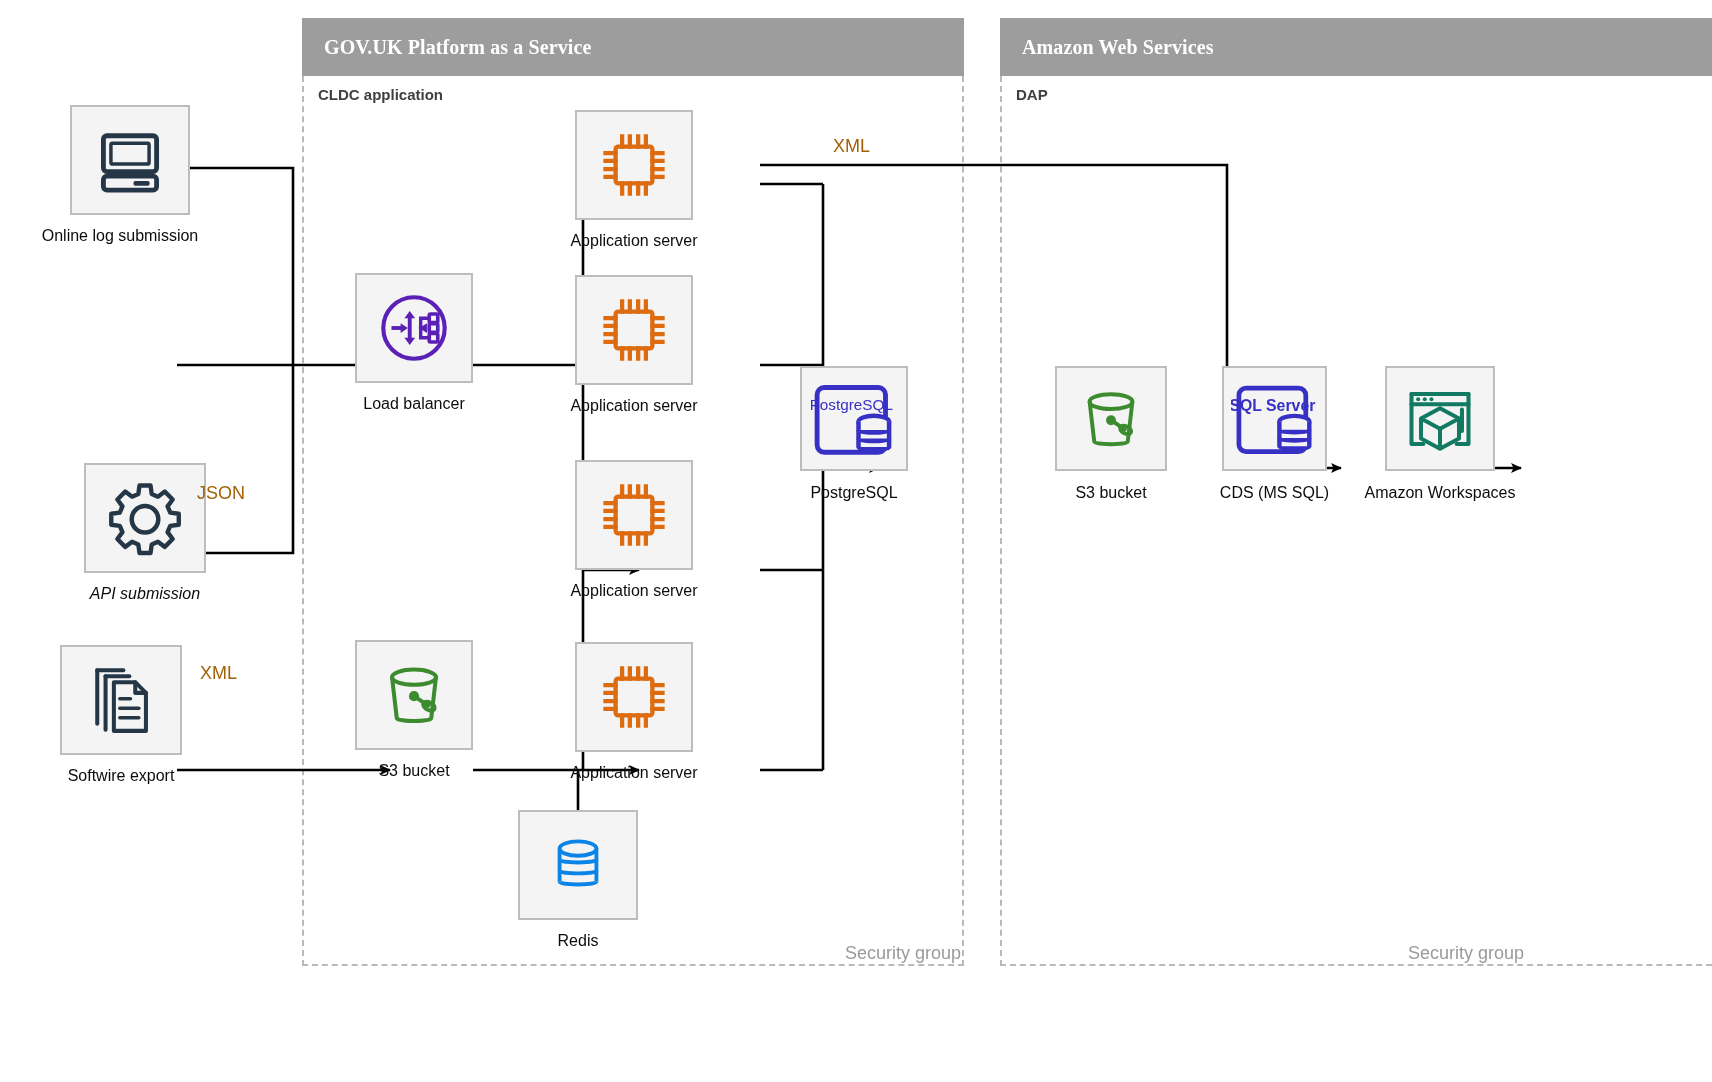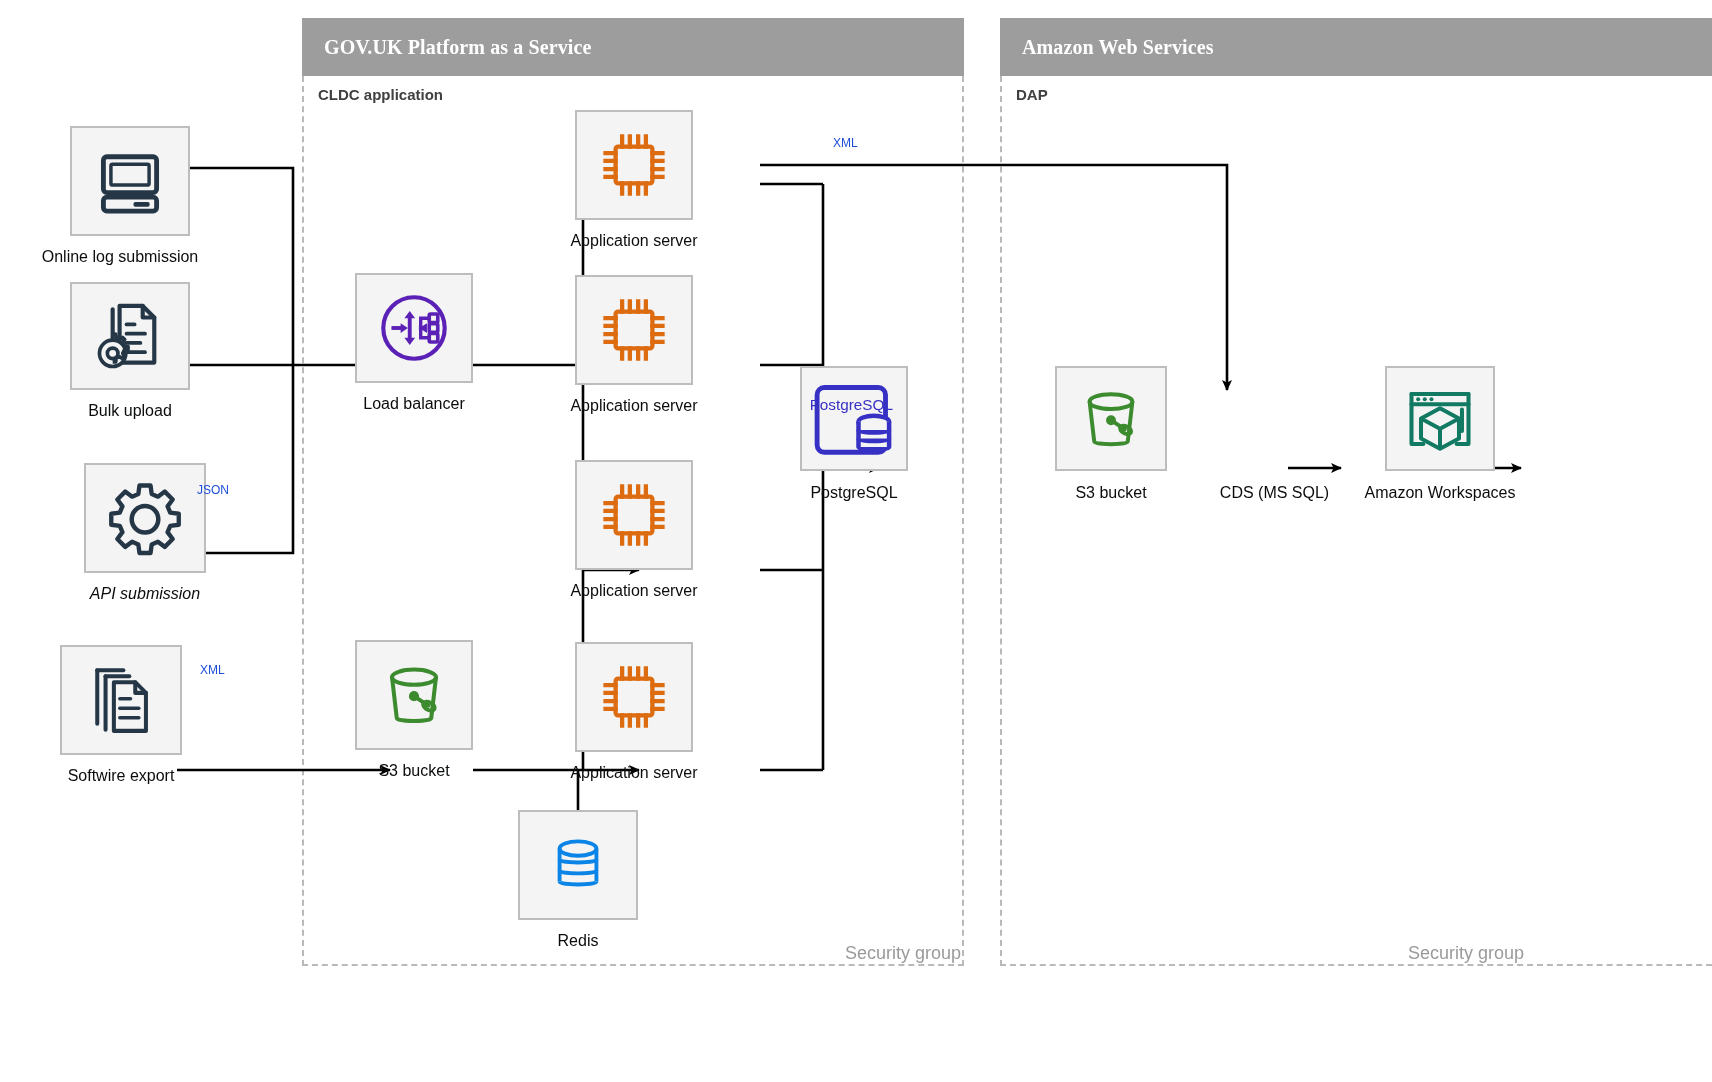--- a/index.html
+++ b/index.html
@@ -12,21 +12,21 @@
   .zone-body{position:absolute;border:2px dashed #b9b9b9;border-top:none;box-sizing:border-box;}
   .zone-sub{position:absolute;font-size:15px;font-weight:bold;color:#404040;}
   .sec-group{position:absolute;font-size:18px;color:#9a9a9a;}
 
   .node{position:absolute;}
   .node .box{position:absolute;left:0;top:0;background:#f4f4f4;border:2px solid #bdbdbd;box-sizing:border-box;
              display:flex;align-items:center;justify-content:center;}
   .node .caption{position:absolute;left:50%;transform:translateX(-50%);white-space:nowrap;
                  font-size:16px;color:#0b0c0c;text-align:center;}
 
-  .lbl{position:absolute;font-size:12px;color:#1d4ed8;white-space:nowrap;}
+  .lbl{position:absolute;font-size:18px;color:#a16207;white-space:nowrap;}
 
   svg.wires{position:absolute;left:0;top:0;width:1712px;height:1082px;pointer-events:none;}
 </style>
 </head>
 <body>
 
 <div id="stage">
 
   <div class="zone-header" style="left:302px;top:18px;width:662px;height:58px;">
     <span>GOV.UK Platform as a Service</span>
@@ -74,56 +74,34 @@
       <path d="M823,184 L823,770"></path>
       <path d="M823,468 L879,468" marker-end="url(#ah)"></path>
 
       <path d="M760,165 L1227,165 L1227,390" marker-end="url(#ah)"></path>
 
       <path d="M1288,468 L1341,468" marker-end="url(#ah)"></path>
       <path d="M1468,468 L1521,468" marker-end="url(#ah)"></path>
     </g>
   </svg>
 
-  <div class="node" style="left:70px;top:126px;width:100px;height:170px;">
+  <div class="node" style="left:70px;top:105px;width:100px;height:170px;">
     <div class="box" style="width:120px;height:110px;">
       <svg width="74" height="74" viewBox="0 0 64 64">
         <g fill="none" stroke="#253746" stroke-width="4.2" stroke-linejoin="round">
           <rect x="9" y="11" width="46" height="31" rx="3"></rect>
           <rect x="15.5" y="17.5" width="33" height="18" rx="1.4" stroke-width="3"></rect>
           <rect x="9" y="46" width="46" height="12" rx="3"></rect>
           <rect x="35" y="50.2" width="14" height="4" rx="1.6" fill="#253746" stroke="none"></rect>
         </g>
       </svg>
     </div>
     <div class="caption" style="top:122px;">Online log submission</div>
   </div>
 
-  <div class="node" style="left:70px;top:282px;width:120px;height:170px;">
-    <div class="box" style="width:120px;height:108px;">
-      <svg width="74" height="74" viewBox="0 0 64 64">
-        <g fill="none" stroke="#253746" stroke-width="3.6" stroke-linejoin="round" stroke-linecap="round">
-          <path d="M17 9 L17 52"></path>
-          <path d="M23 6 L43 6 L53 16 L53 55 L23 55 Z"></path>
-          <path d="M43 6 L43 16 L53 16"></path>
-          <path d="M29 22 L36 22" stroke-width="3.2"></path>
-          <path d="M29 30 L45 30" stroke-width="3.2"></path>
-          <path d="M29 38 L41 38" stroke-width="3.2"></path>
-          <path d="M29 46 L45 46" stroke-width="3.2"></path>
-        </g>
-        <g fill="none" stroke="#253746" stroke-width="3.2" stroke-linejoin="round">
-          <circle cx="17" cy="47" r="11.4" fill="#f4f4f4"></circle>
-          <path d="M17 36.4 L19.6 36.4 L20.1 39.6 L22.8 41 L25.6 39.3 L27.4 41.1 L25.7 43.9 L27.1 46.6 L30.3 47.1 L30.3 49.7
-                   L27.1 50.2 L25.7 52.9 L27.4 55.7 L25.6 57.5 L22.8 55.8 L20.1 57.2 L19.6 60.4 L17 60.4" transform="translate(0,-6)"></path>
-          <circle cx="17" cy="47" r="4.6"></circle>
-        </g>
-      </svg>
-    </div>
-    <div class="caption" style="top:120px;">Bulk upload</div>
-  </div>
 
   <div class="node" style="left:84px;top:463px;width:122px;height:170px;font-style:italic;">
     <div class="box" style="width:122px;height:110px;">
       <svg width="76" height="76" viewBox="0 0 64 64">
         <g fill="none" stroke="#253746" stroke-width="3.8" stroke-linejoin="round">
           <path d="M27.2 5 L36.8 5 L37.8 12.4 L43.2 14.7 L49.2 10.3 L56 17.1 L51.6 23.1 L53.9 28.5 L61.3 29.5 L61.3 39.1
                    L53.9 40.1 L51.6 45.5 L56 51.5 L49.2 58.3 L43.2 53.9 L37.8 56.2 L36.8 63.6 L27.2 63.6 L26.2 56.2
                    L20.8 53.9 L14.8 58.3 L8 51.5 L12.4 45.5 L10.1 40.1 L2.7 39.1 L2.7 29.5 L10.1 28.5 L12.4 23.1
                    L8 17.1 L14.8 10.3 L20.8 14.7 L26.2 12.4 Z" transform="translate(0,-1.2) scale(0.97) translate(1,1)"></path>
           <circle cx="32" cy="33" r="11.2"></circle>
@@ -293,20 +271,32 @@
           <path d="M32 33 L44 41"></path>
           <ellipse cx="44.6" cy="41.4" rx="5.2" ry="3.1" transform="rotate(28 44.6 41.4)"></ellipse>
           <circle cx="32" cy="33" r="2.6" fill="#3c8b2e"></circle>
         </g>
       </svg>
     </div>
     <div class="caption" style="top:118px;">S3 bucket</div>
   </div>
 
   <div class="node" style="left:1222px;top:366px;width:105px;height:165px;">
+    <div class="box" style="width:105px;height:105px;">
+      <svg width="88" height="78" viewBox="0 0 100 86">
+        <path d="M17 8 L77 8 A8 8 0 0 1 85 16 L85 72 A8 8 0 0 1 77 80 L17 80 A8 8 0 0 1 9 72 L9 16 A8 8 0 0 1 17 8 Z" fill="none" stroke="#3730c4" stroke-width="5.4"></path>
+        <text x="47" y="34" text-anchor="middle" font-family="'Liberation Sans',sans-serif" font-size="18" font-weight="bold" fill="#3730c4">SQL Server</text>
+        <g fill="#f4f4f4" stroke="#3730c4" stroke-width="5" transform="translate(0,2)">
+          <ellipse cx="72" cy="44" rx="17" ry="6.6"></ellipse>
+          <path d="M55 44 L55 72 C55 75.7 89 75.7 89 72 L89 44" fill="#f4f4f4"></path>
+          <path d="M55 53.3 C55 57 89 57 89 53.3" fill="none"></path>
+          <path d="M55 62.6 C55 66.3 89 66.3 89 62.6" fill="none"></path>
+        </g>
+      </svg>
+    </div>
     <div class="caption" style="top:118px;">CDS (MS SQL)</div>
   </div>
 
   <div class="node" style="left:1385px;top:366px;width:110px;height:165px;">
     <div class="box" style="width:110px;height:105px;">
       <svg width="76" height="76" viewBox="0 0 64 64">
         <g fill="none" stroke="#127a62" stroke-width="3.4" stroke-linejoin="round" stroke-linecap="round">
           <path d="M18 11 L8 11 L8 53 L18 53"></path>
           <path d="M46 11 L56 11 L56 53 L46 53"></path>
           <path d="M8 11 L56 11"></path>

